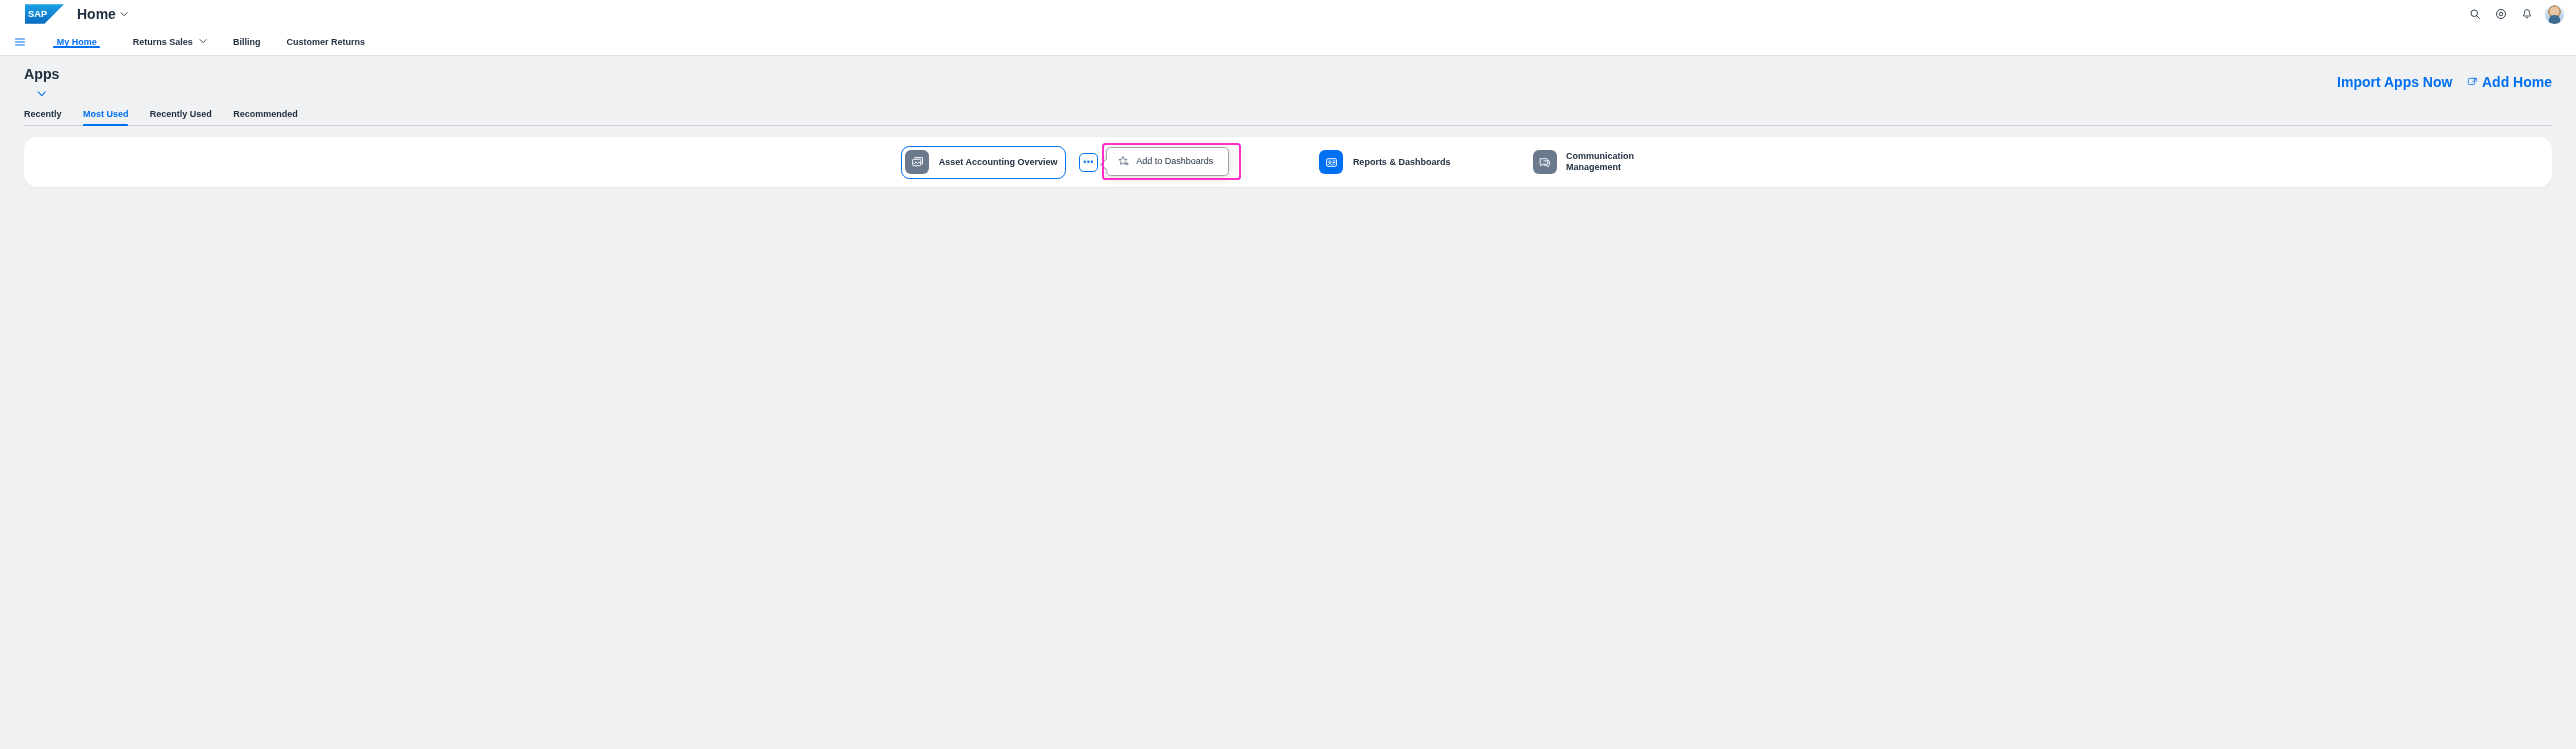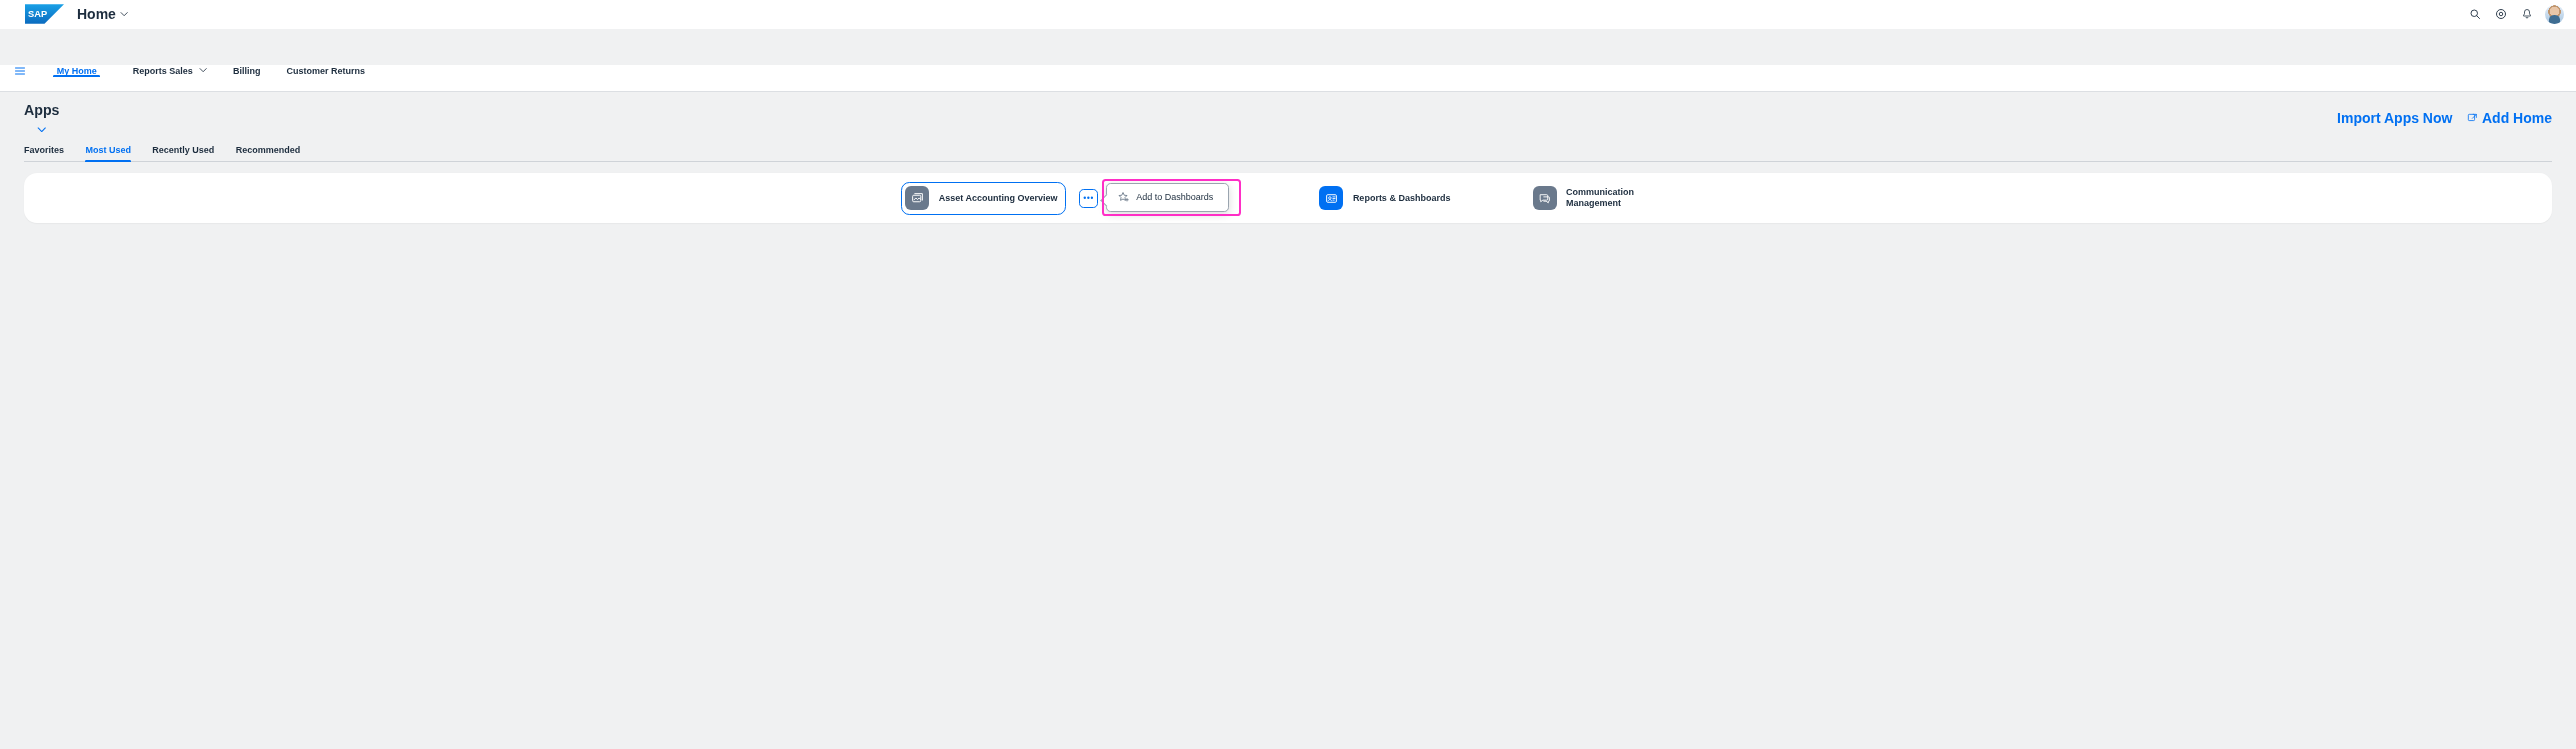--- a/index.html
+++ b/index.html
@@ -45,24 +45,23 @@
   }
   .avatar::before{
     content:""; position:absolute; left:5.3px; top:2.4px; width:8.3px; height:8.3px;
     background:#e8c6a8; border-radius:50%;
   }
 
   
   .mainnav {
     background: #fff;
     height: 27px;
-    display: flex; align-items: flex-start;
+    display: flex; align-items: center;
     padding-left: 8.3px;
     border-bottom: 0.6px solid #dcdfe3;
-    margin-top: 36px;
   }
   .nav-menu-btn {
     width: 22.5px; display: flex; align-items: center; justify-content: center;
     color: #0070f2; cursor: pointer;
   }
   .nav-items { display: flex; align-items: stretch; margin-left: 13px; }
   .nav-item {
     display: flex; align-items: center; gap: 6px;
     padding: 0 13px;
     font-size: 9px; font-weight: 700; color: #1d2d3e;
@@ -223,21 +222,21 @@
     <svg width="12" height="12" viewBox="0 0 24 24">
         <path d="M3 6h18M3 12h18M3 18h18" stroke="#0070f2" stroke-width="2" stroke-linecap="round"></path>
       </svg>
   </div>
   <div class="nav-items">
     <div class="nav-item active">
       <span>My Home</span>
     </div>
     <div class="nav-sep"></div>
     <div class="nav-item">
-      <span>Reports Sales</span>
+      <span>Returns Sales</span>
       <svg width="8.3" height="8.3" viewBox="0 0 16 16">
           <path d="M2 5l6 6 6-6" fill="none" stroke="#1d2d3e" stroke-width="1.6" stroke-linecap="round" stroke-linejoin="round"></path>
         </svg>
     </div>
     <div class="nav-item">
       <span>Billing</span>
     </div>
     <div class="nav-item">
       <span>Customer Returns</span>
     </div>
@@ -259,21 +258,21 @@
     <div class="link-action">
       <svg width="10.7" height="10.7" viewBox="0 0 24 24">
           <rect x="3" y="3" width="14" height="14" rx="2" fill="none" stroke="#0070f2" stroke-width="1.8"></rect>
           <path d="M14 3h7v7 M21 3l-9 9" fill="none" stroke="#0070f2" stroke-width="1.8" stroke-linecap="round" stroke-linejoin="round"></path>
         </svg>
       <span>Add Home</span>
     </div>
   </div>
 
   <div class="tabs">
-    <div class="tab"><span>Favorites</span></div>
+    <div class="tab"><span>Recently</span></div>
     <div class="tab active"><span>Most Used</span></div>
     <div class="tab"><span>Recently Used</span></div>
     <div class="tab"><span>Recommended</span></div>
   </div>
 
   <div class="card-row">
 
     <div class="app-tile selected">
       <div class="app-icon grey">
         <svg width="13" height="13" viewBox="0 0 24 24">

